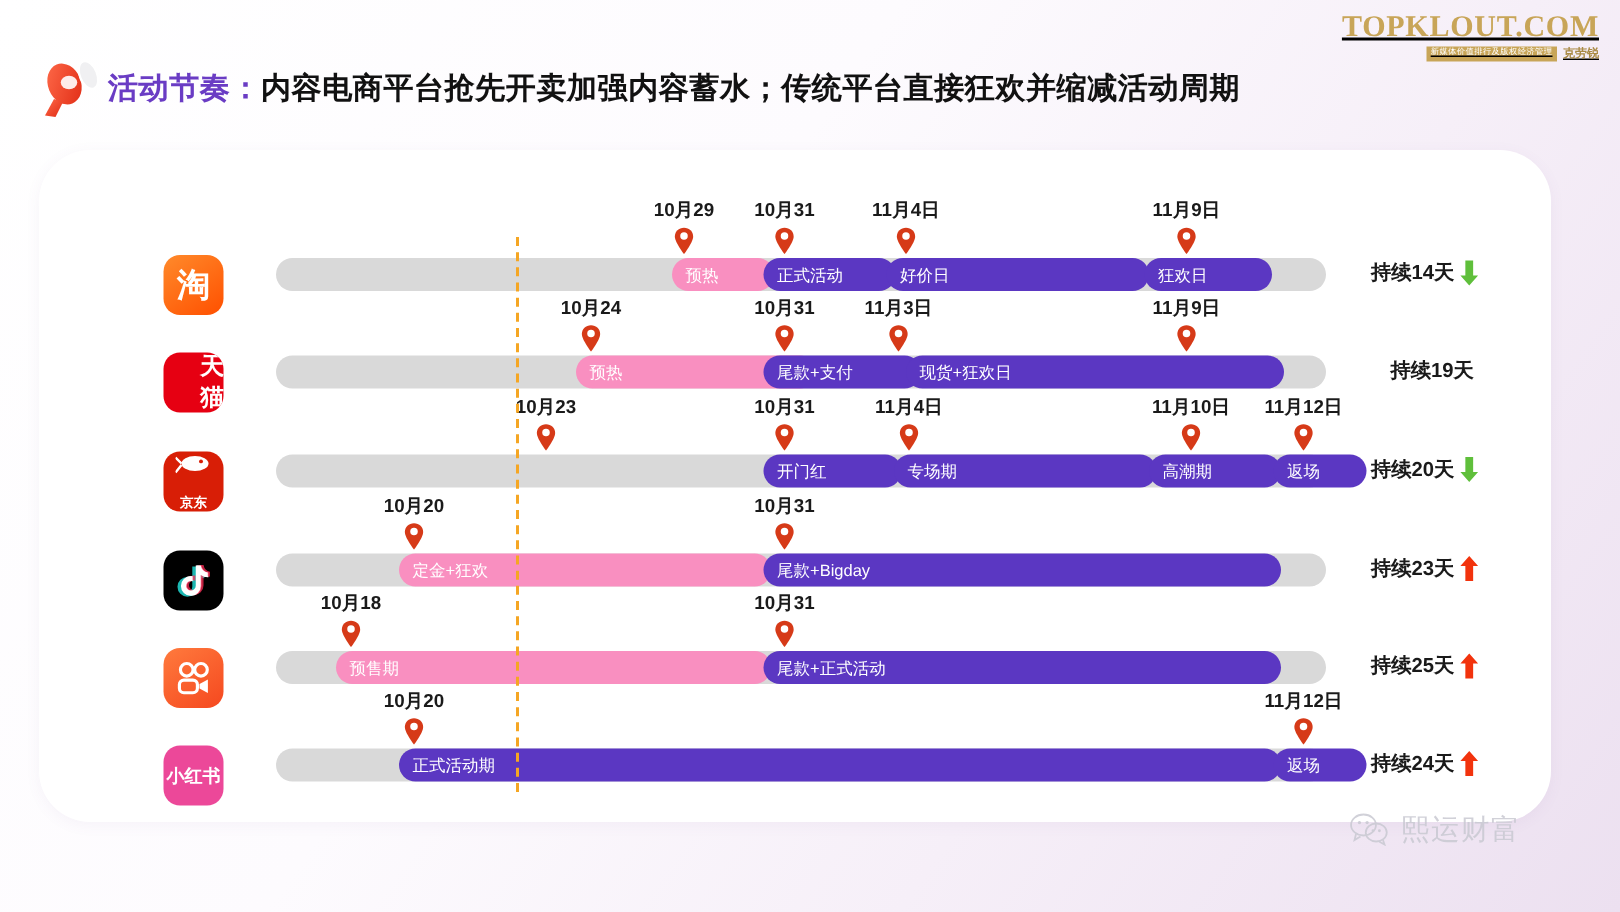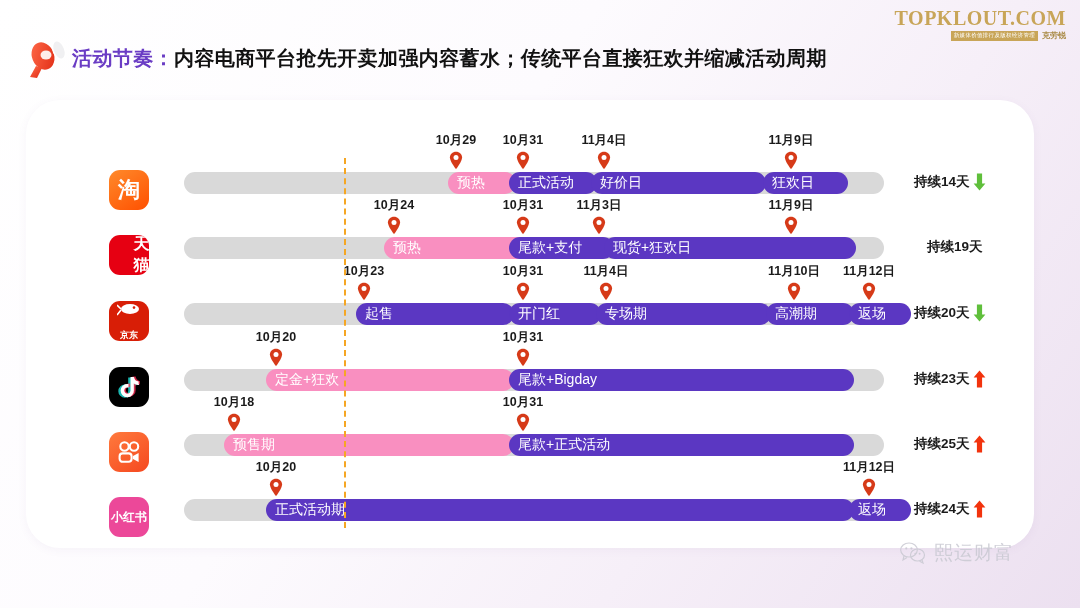--- a/index.html
+++ b/index.html
@@ -11,21 +11,21 @@
   body {
     position: relative;
     background: linear-gradient(125deg, #ffffff 0%, #fdfbfe 40%, #f6eff8 68%, #ece0f0 100%);
   }
   
   .header {
     position: absolute; left: 0; top: 0; width: 1080px; height: 96px;
   }
   .logo {
     position: absolute; right: 14px; top: 8px;
-    text-align: right; line-height: 1;
+    text-align: right; line-height: 1; text-decoration: underline;
   }
   .logo-main {
     font-family: "Liberation Serif", "DejaVu Serif", serif;
     font-weight: bold; font-size: 20px; letter-spacing: 0.5px;
     color: #c8a558;
   }
   .logo-sub-row { display: flex; align-items: center; justify-content: flex-end; gap: 4px; margin-top: 3px; }
   .logo-sub {
     background: #c8a558; color: #fff; font-size: 5.5px;
     padding: 2px 3px; letter-spacing: 0.3px; white-space: nowrap;
@@ -69,21 +69,21 @@
   .ico_ks  { background: linear-gradient(145deg,#ff7a3d,#f5481f); }
   .ico-xhs { background: #ec4899; font-size: 12px; }
 
   .track {
     position: absolute; height: 22px; border-radius: 11px;
     background: #d9d9d9;
   }
   .seg {
     position: absolute; top: 0; height: 22px; border-radius: 11px;
     display: flex; align-items: center;
-    color: #ffffff; font-size: 14px; white-space: nowrap;
+    color: #ffffff; font-size: 11px; white-space: nowrap;
     padding-left: 9px;
   }
   .seg.pink   { background: #f98fc0; }
   .seg.purple { background: #5b37c2; }
 
   .pin { position: absolute; width: 14px; height: 19px; }
   .datelbl {
     position: absolute; font-size: 12.5px; font-weight: bold; color: #1a1a1a;
     white-space: nowrap;
   }
@@ -237,23 +237,20 @@
       <div class="row" style="top: 181px;">
         <div style="top:20px;" class="plat-icon ico-jd">
           <svg width="24" height="14" viewBox="0 0 24 14">
             <ellipse cx="13" cy="6" rx="9" ry="5" fill="#fff"></ellipse>
             <circle cx="17" cy="4.6" r="1.3" fill="#d81e06"></circle>
             <path d="M4 6 L0 2 M4 7 L0 12" stroke="#fff" stroke-width="1.6"></path>
           </svg>
           <span style="font-size:9px;line-height:10px">京东</span>
         </div>
         <div class="track" style="left:158px; top:22px; width:700px;"></div>
-        <div class="seg purple" style="left:330px; top:22px; width:158px;">
-          <span>起售</span>
-        </div>
         <div class="seg purple" style="left:483px; top:22px; width:92px;">
           <span>开门红</span>
         </div>
         <div class="seg purple" style="left:570px; top:22px; width:175px;">
           <span>专场期</span>
         </div>
         <div class="seg purple" style="left:740px; top:22px; width:88px;">
           <span>高潮期</span>
         </div>
         <div class="seg purple" style="left:823px; top:22px; width:62px;">

